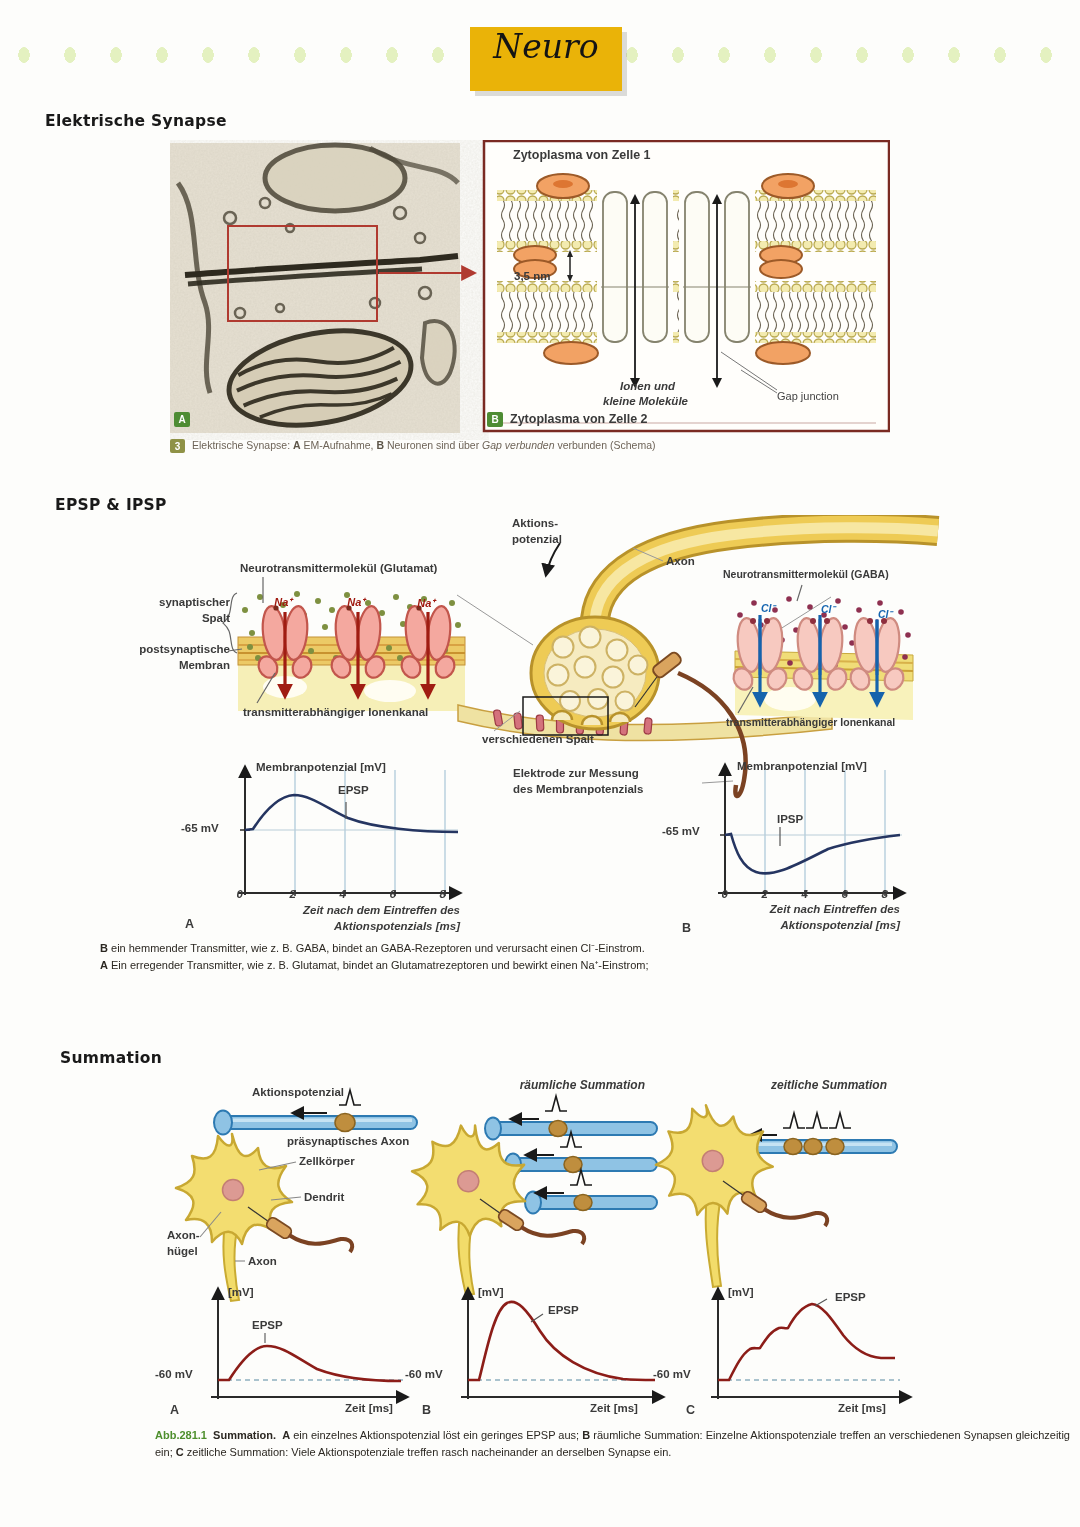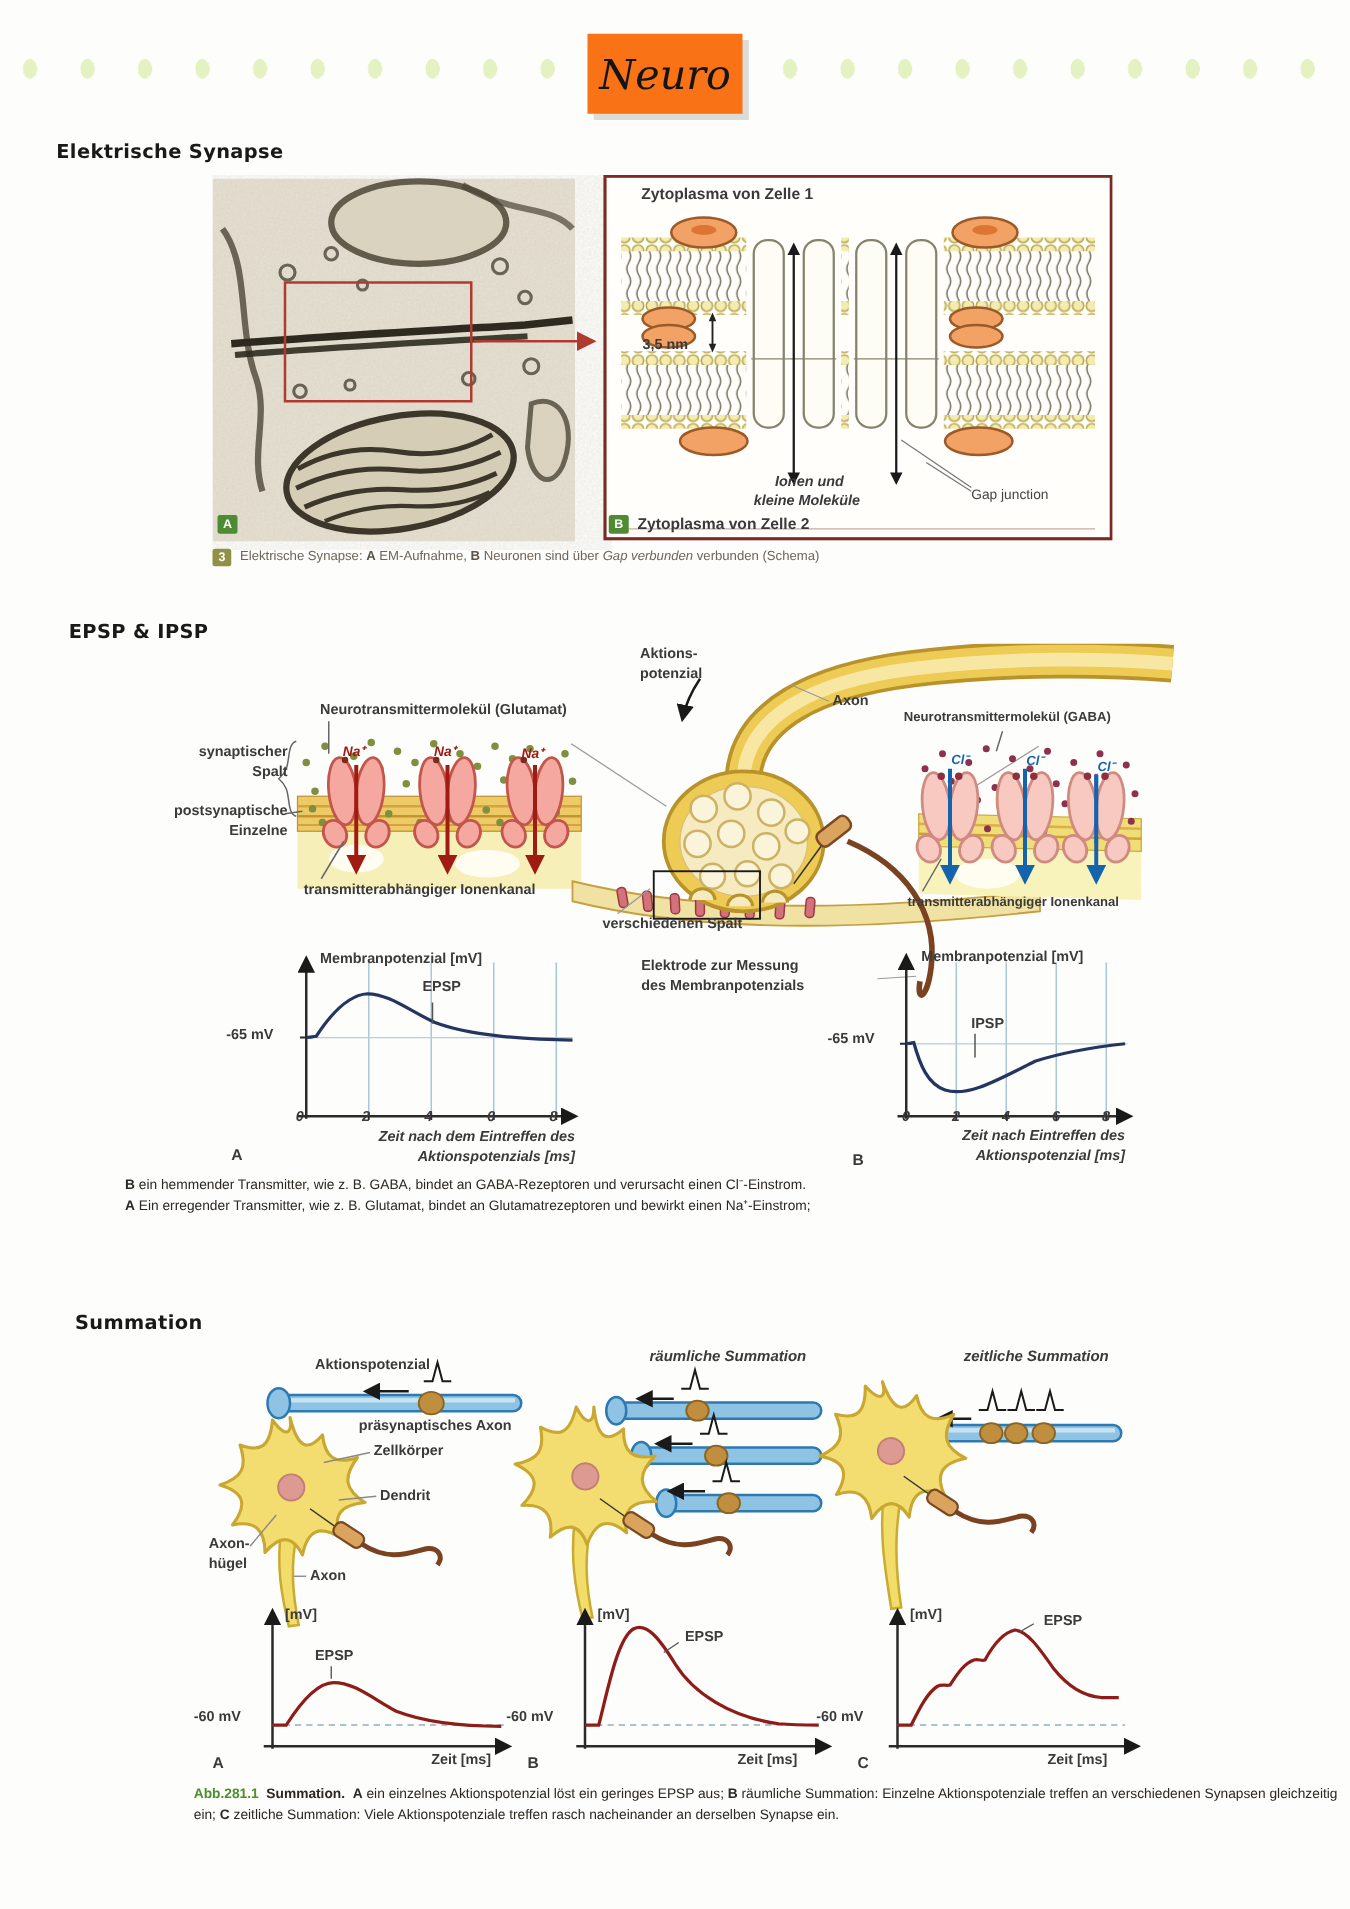--- a/index.html
+++ b/index.html
@@ -4,22 +4,22 @@
 <style>
   html,body{margin:0;padding:0;background:#ffffff;}
   #page{position:relative;width:1080px;height:1527px;background:#fdfdfb;overflow:hidden;
         font-family:"Liberation Sans",sans-serif;}
   .lbl{position:absolute;color:#3a3a3a;font-weight:bold;line-height:1.25;white-space:nowrap;}
   .ctr{text-align:right;white-space:normal;font-style:italic;}
   .hand{position:absolute;font-family:"DejaVu Sans",sans-serif;font-weight:600;color:#191919;
         font-size:15.5px;letter-spacing:.3px;}
   .dots{position:absolute;height:30px;background-image:radial-gradient(ellipse 8px 11px at 14px 15px,#e4f1c0 70%,transparent 72%);
         background-size:46px 30px;background-repeat:repeat-x;}
-  .titlebox{position:absolute;left:470px;top:27px;width:124px;height:64px;background:#f97316;
-        box-shadow:5px 5px 0 rgba(120,120,110,.25);display:flex;align-items:center;justify-content:center;}
+  .titlebox{position:absolute;left:470px;top:27px;width:152px;height:64px;background:#eab308;
+        box-shadow:5px 5px 0 rgba(120,120,110,.25);display:flex;justify-content:center;}
   .titlebox span{font-family:"DejaVu Serif",serif;font-style:italic;font-size:33px;color:#141414;}
   .badge{position:absolute;width:16px;height:15px;background:#4e8c33;color:#fff;font-size:10px;font-weight:bold;
         display:flex;align-items:center;justify-content:center;border-radius:2px;}
   .badge.olive{background:#8f9246;width:15px;height:14px;}
   .cap1{position:absolute;font-size:10.5px;color:#6e6458;}
   .cap1 .b{font-weight:bold;color:#5d5548;}
   .cap1 .i{font-style:italic;}
   .capA{position:absolute;font-size:11px;color:#2b2721;line-height:16.5px;}
   .capA .glabel{color:#4e8f2d;font-weight:bold;}
   .capA .b{font-weight:bold;}
@@ -440,25 +440,25 @@
           <line x1="715" y1="375" x2="715" y2="381"></line>
         <line x1="755" y1="375" x2="755" y2="381"></line>
           <line x1="795" y1="375" x2="795" y2="381"></line>
         <line x1="630" y1="320" x2="640" y2="320"></line>
       </g>
       <path d="M635,320 L641,319 C646,337 652,352 666,357 C684,363 708,349 738,334 C766,325 792,322 810,320" fill="none" stroke="#253561" stroke-width="2.6"></path>
       <line x1="690" y1="312" x2="690" y2="331" stroke="#555" stroke-width="1.2"></line>
     </g>
   </svg>
 
-  <div class="lbl" style="left:256px;top:561px;font-size:11.5px;">Neurotransmittermolekül (Glutamat)</div>
+  <div class="lbl" style="left:240px;top:561px;font-size:11.5px;">Neurotransmittermolekül (Glutamat)</div>
   <div class="lbl" style="left:120px;top:595px;width:110px;text-align:right;font-size:11.5px;">synaptischer</div>
   <div class="lbl" style="left:120px;top:611px;width:110px;text-align:right;font-size:11.5px;">Spalt</div>
   <div class="lbl" style="left:95px;top:642px;width:135px;text-align:right;font-size:11.5px;">postsynaptische</div>
-  <div class="lbl" style="left:95px;top:658px;width:135px;text-align:right;font-size:11.5px;">Einzelne</div>
+  <div class="lbl" style="left:95px;top:658px;width:135px;text-align:right;font-size:11.5px;">Membran</div>
   <div class="lbl na ctr" style="left:262px;top:596px;width:30px;font-size:11px;">Na⁺</div>
   <div class="lbl na ctr" style="left:335px;top:596px;width:30px;font-size:11px;">Na⁺</div>
   <div class="lbl na ctr" style="left:405px;top:597px;width:30px;font-size:11px;">Na⁺</div>
   <div class="lbl" style="left:243px;top:705px;font-size:11.5px;">transmitterabhängiger Ionenkanal</div>
   <div class="lbl" style="left:512px;top:516px;font-size:11.5px;">Aktions-</div>
   <div class="lbl" style="left:512px;top:532px;font-size:11.5px;">potenzial</div>
   <div class="lbl" style="left:666px;top:554px;font-size:11.5px;">Axon</div>
   <div class="lbl" style="left:482px;top:732px;font-size:11.5px;">verschiedenen Spalt</div>
   <div class="lbl" style="left:513px;top:766px;font-size:11.5px;">Elektrode zur Messung</div>
   <div class="lbl" style="left:513px;top:782px;font-size:11.5px;">des Membranpotenzials</div>

